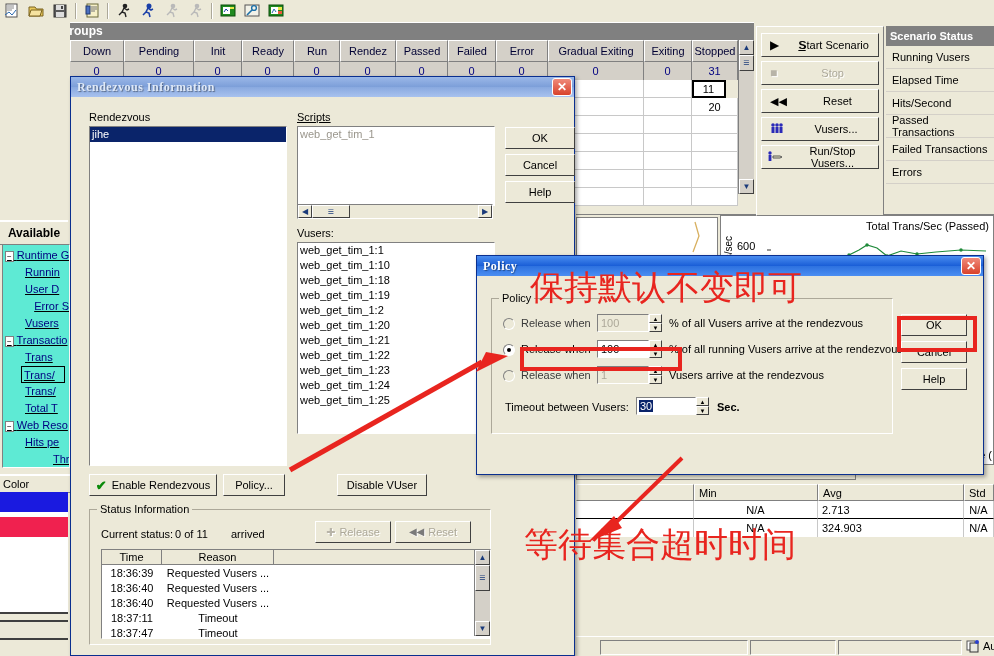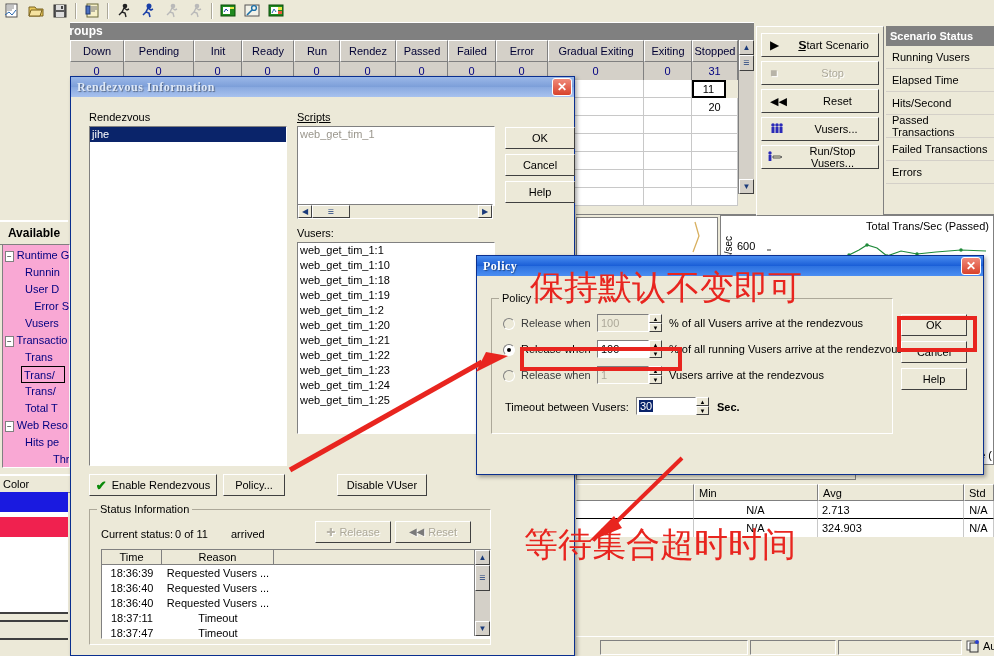--- a/index.html
+++ b/index.html
@@ -350,22 +350,22 @@
           </div>
           <div class="sbtn">▼</div>
         </div>
       </div>
     </div>
 
     <div class="leftpanel">
       <div style="position:absolute;left:0;top:198px;width:68px;height:22px;background:#ece9d8;
                   border-top:2px solid #fff;border-bottom:1px solid #808080;
                   font-weight:bold;font-size:12px;display:flex;align-items:center;justify-content:center;">Available</div>
-      <div style="position:absolute;left:2px;top:222px;width:66px;height:220px;background:#f9a8d4;
-                  border:1px solid;border-color:#808080 #fff #fff #808080;overflow:hidden;padding-top:2px;">
+      <div style="position:absolute;left:2px;top:222px;width:66px;height:220px;background:#5eead4;
+                  border:1px solid;border-color:#808080 #fff #fff #808080;overflow:hidden;padding-top:2px;text-decoration:underline;">
         <div class="tree-item" style="padding-left:2px;"><span style="border:1px solid #808080;background:#fff;font-size:8px;padding:0 1px;color:#000;">−</span> <span>Runtime G</span></div>
         <div class="tree-item" style="padding-left:22px;"><span>Runnin</span></div>
         <div class="tree-item" style="padding-left:22px;"><span>User D</span></div>
         <div class="tree-item" style="padding-left:6px;text-align:right;"><span>Error S</span></div>
         <div class="tree-item" style="padding-left:22px;"><span>Vusers</span></div>
         <div class="tree-item" style="padding-left:2px;"><span style="border:1px solid #808080;background:#fff;font-size:8px;padding:0 1px;color:#000;">−</span> <span>Transactio</span></div>
         <div class="tree-item" style="padding-left:22px;"><span>Trans </span></div>
         <div class="tree-item selbox" style="padding-left:20px;margin-left:18px;width:44px;"><span style="margin-left:-18px;">Trans/</span></div>
         <div class="tree-item" style="padding-left:22px;"><span>Trans/</span></div>
         <div class="tree-item" style="padding-left:22px;"><span>Total T</span></div>

